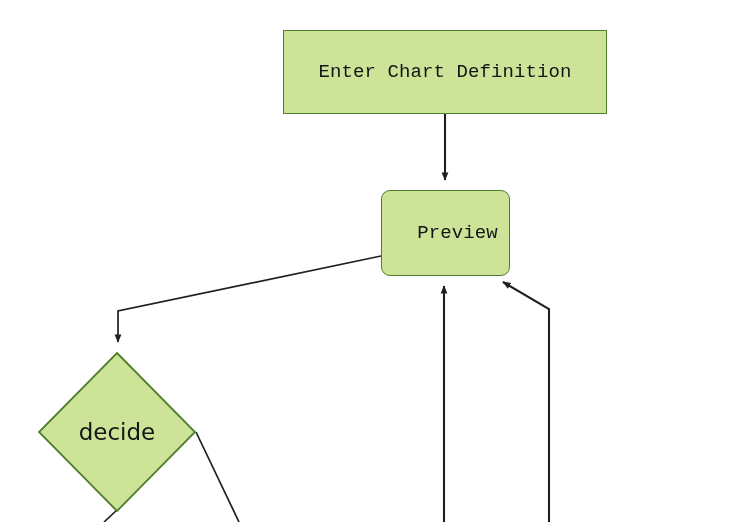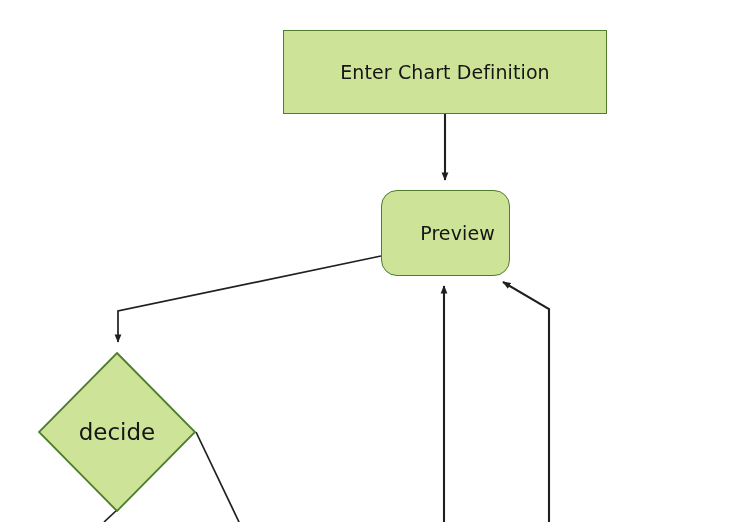--- a/index.html
+++ b/index.html
@@ -23,29 +23,30 @@
     width: 740px;
     height: 522px;
   }
   .node {
     position: absolute;
     box-sizing: border-box;
     display: flex;
     align-items: center;
     justify-content: center;
     z-index: 2;
+    font-family: Liberation Mono, monospace;
   }
   .node-rect {
     background: #cde498;
     border: 1.6px solid #4f7d2b;
   }
   .node-rounded {
     background: #cde498;
     border: 1.6px solid #4f7d2b;
-    border-radius: 16px;
+    border-radius: 9px;
     padding-left: 24px;
   }
   .node-label {
     color: #151515;
     font-size: 19px;
     line-height: 1;
     letter-spacing: 0.1px;
     white-space: nowrap;
     text-align: center;
   }

